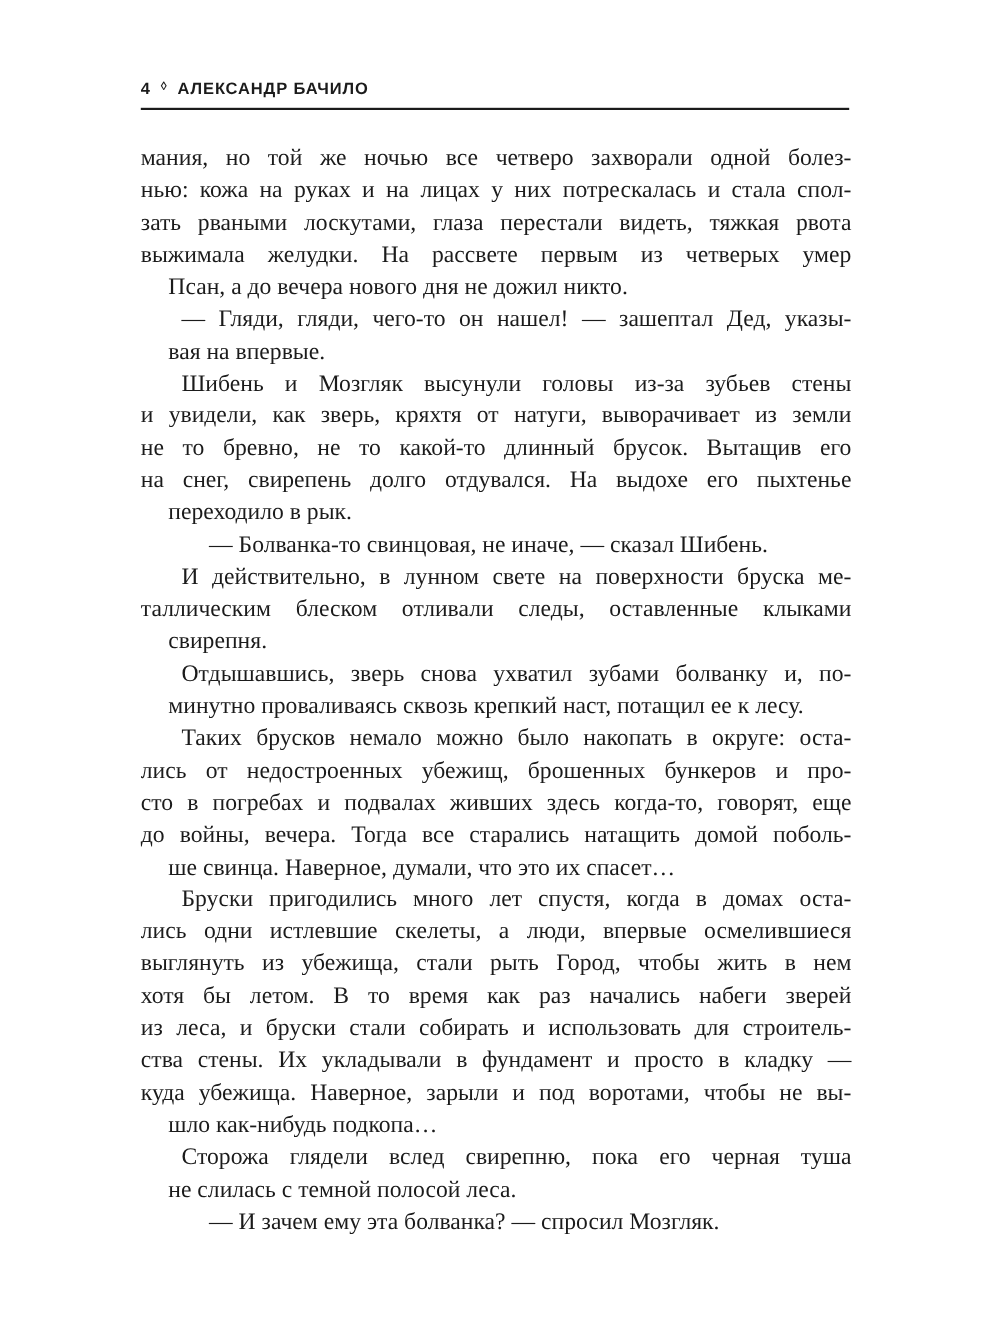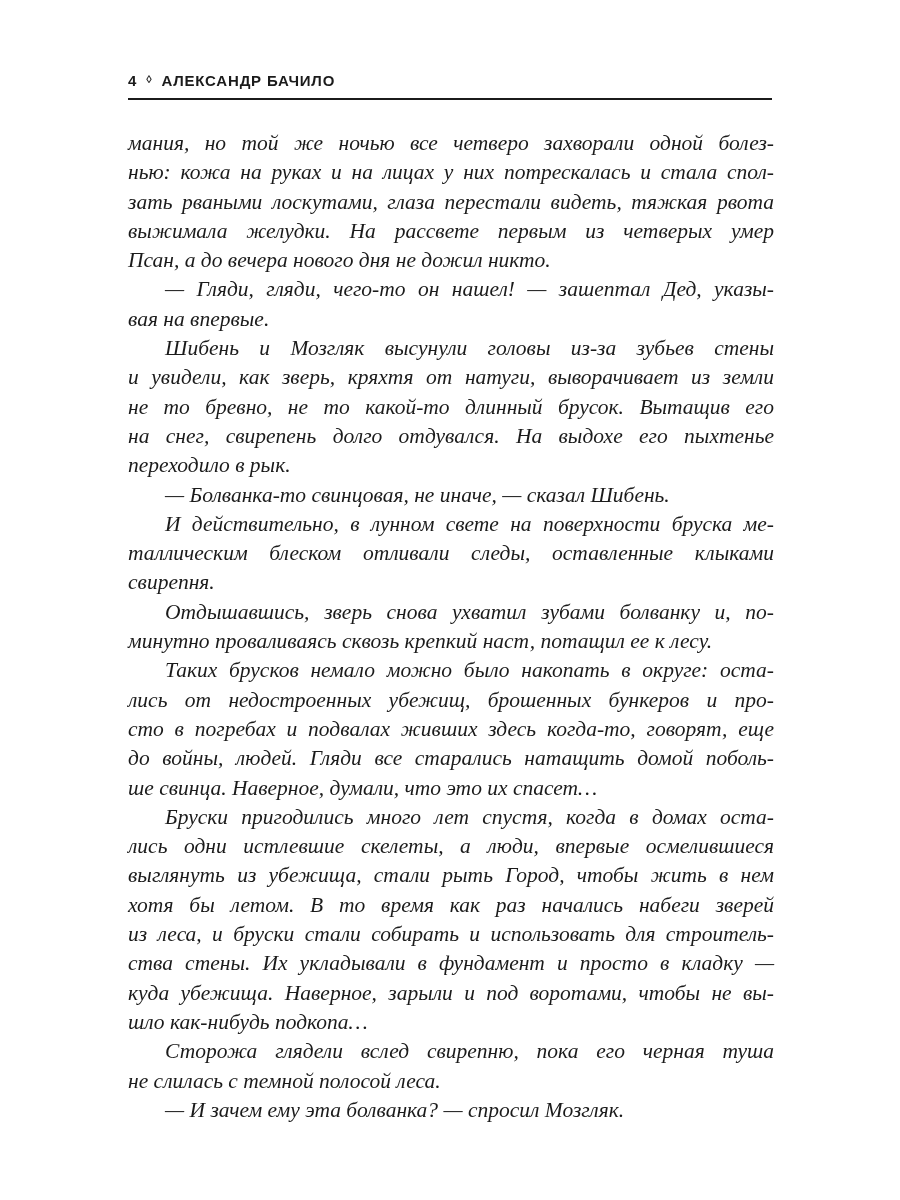--- a/index.html
+++ b/index.html
@@ -49,31 +49,31 @@
     top: 129px;
     width: 646px;
     font-family: "Liberation Serif", serif;
     font-size: 21.5px;
     line-height: 29.3px;
     color: #1b1b1b;
   }
   .para {
     margin: 0;
     padding: 0;
-    font-style: italic;
   }
   .line {
     display: block;
     text-align: justify;
     text-align-last: justify;
     -moz-text-align-last: justify;
     white-space: normal;
   }
   .line.last {
     text-align-last: left;
+    margin-left: 25px;
     -moz-text-align-last: left;
   }
   .para.indent .line.first {
     text-indent: 37px;
   }
 </style>
 </head>
 <body>
 
 <div class="page">
@@ -113,21 +113,21 @@
         <span class="line last">свирепня.</span>
       </p>
       <p class="para indent">
         <span class="line first">Отдышавшись, зверь снова ухватил зубами болванку и, по-</span>
         <span class="line last">минутно проваливаясь сквозь крепкий наст, потащил ее к лесу.</span>
       </p>
       <p class="para indent">
         <span class="line first">Таких брусков немало можно было накопать в округе: оста-</span>
         <span class="line">лись от недостроенных убежищ, брошенных бункеров и про-</span>
         <span class="line">сто в погребах и подвалах живших здесь когда-то, говорят, еще</span>
-        <span class="line">до войны, людей. Гляди все старались натащить домой поболь-</span>
+        <span class="line">до войны, вечера. Тогда все старались натащить домой поболь-</span>
         <span class="line last">ше свинца. Наверное, думали, что это их спасет…</span>
       </p>
       <p class="para indent">
         <span class="line first">Бруски пригодились много лет спустя, когда в домах оста-</span>
         <span class="line">лись одни истлевшие скелеты, а люди, впервые осмелившиеся</span>
         <span class="line">выглянуть из убежища, стали рыть Город, чтобы жить в нем</span>
         <span class="line">хотя бы летом. В то время как раз начались набеги зверей</span>
         <span class="line">из леса, и бруски стали собирать и использовать для строитель-</span>
         <span class="line">ства стены. Их укладывали в фундамент и просто в кладку —</span>
         <span class="line">куда убежища. Наверное, зарыли и под воротами, чтобы не вы-</span>

